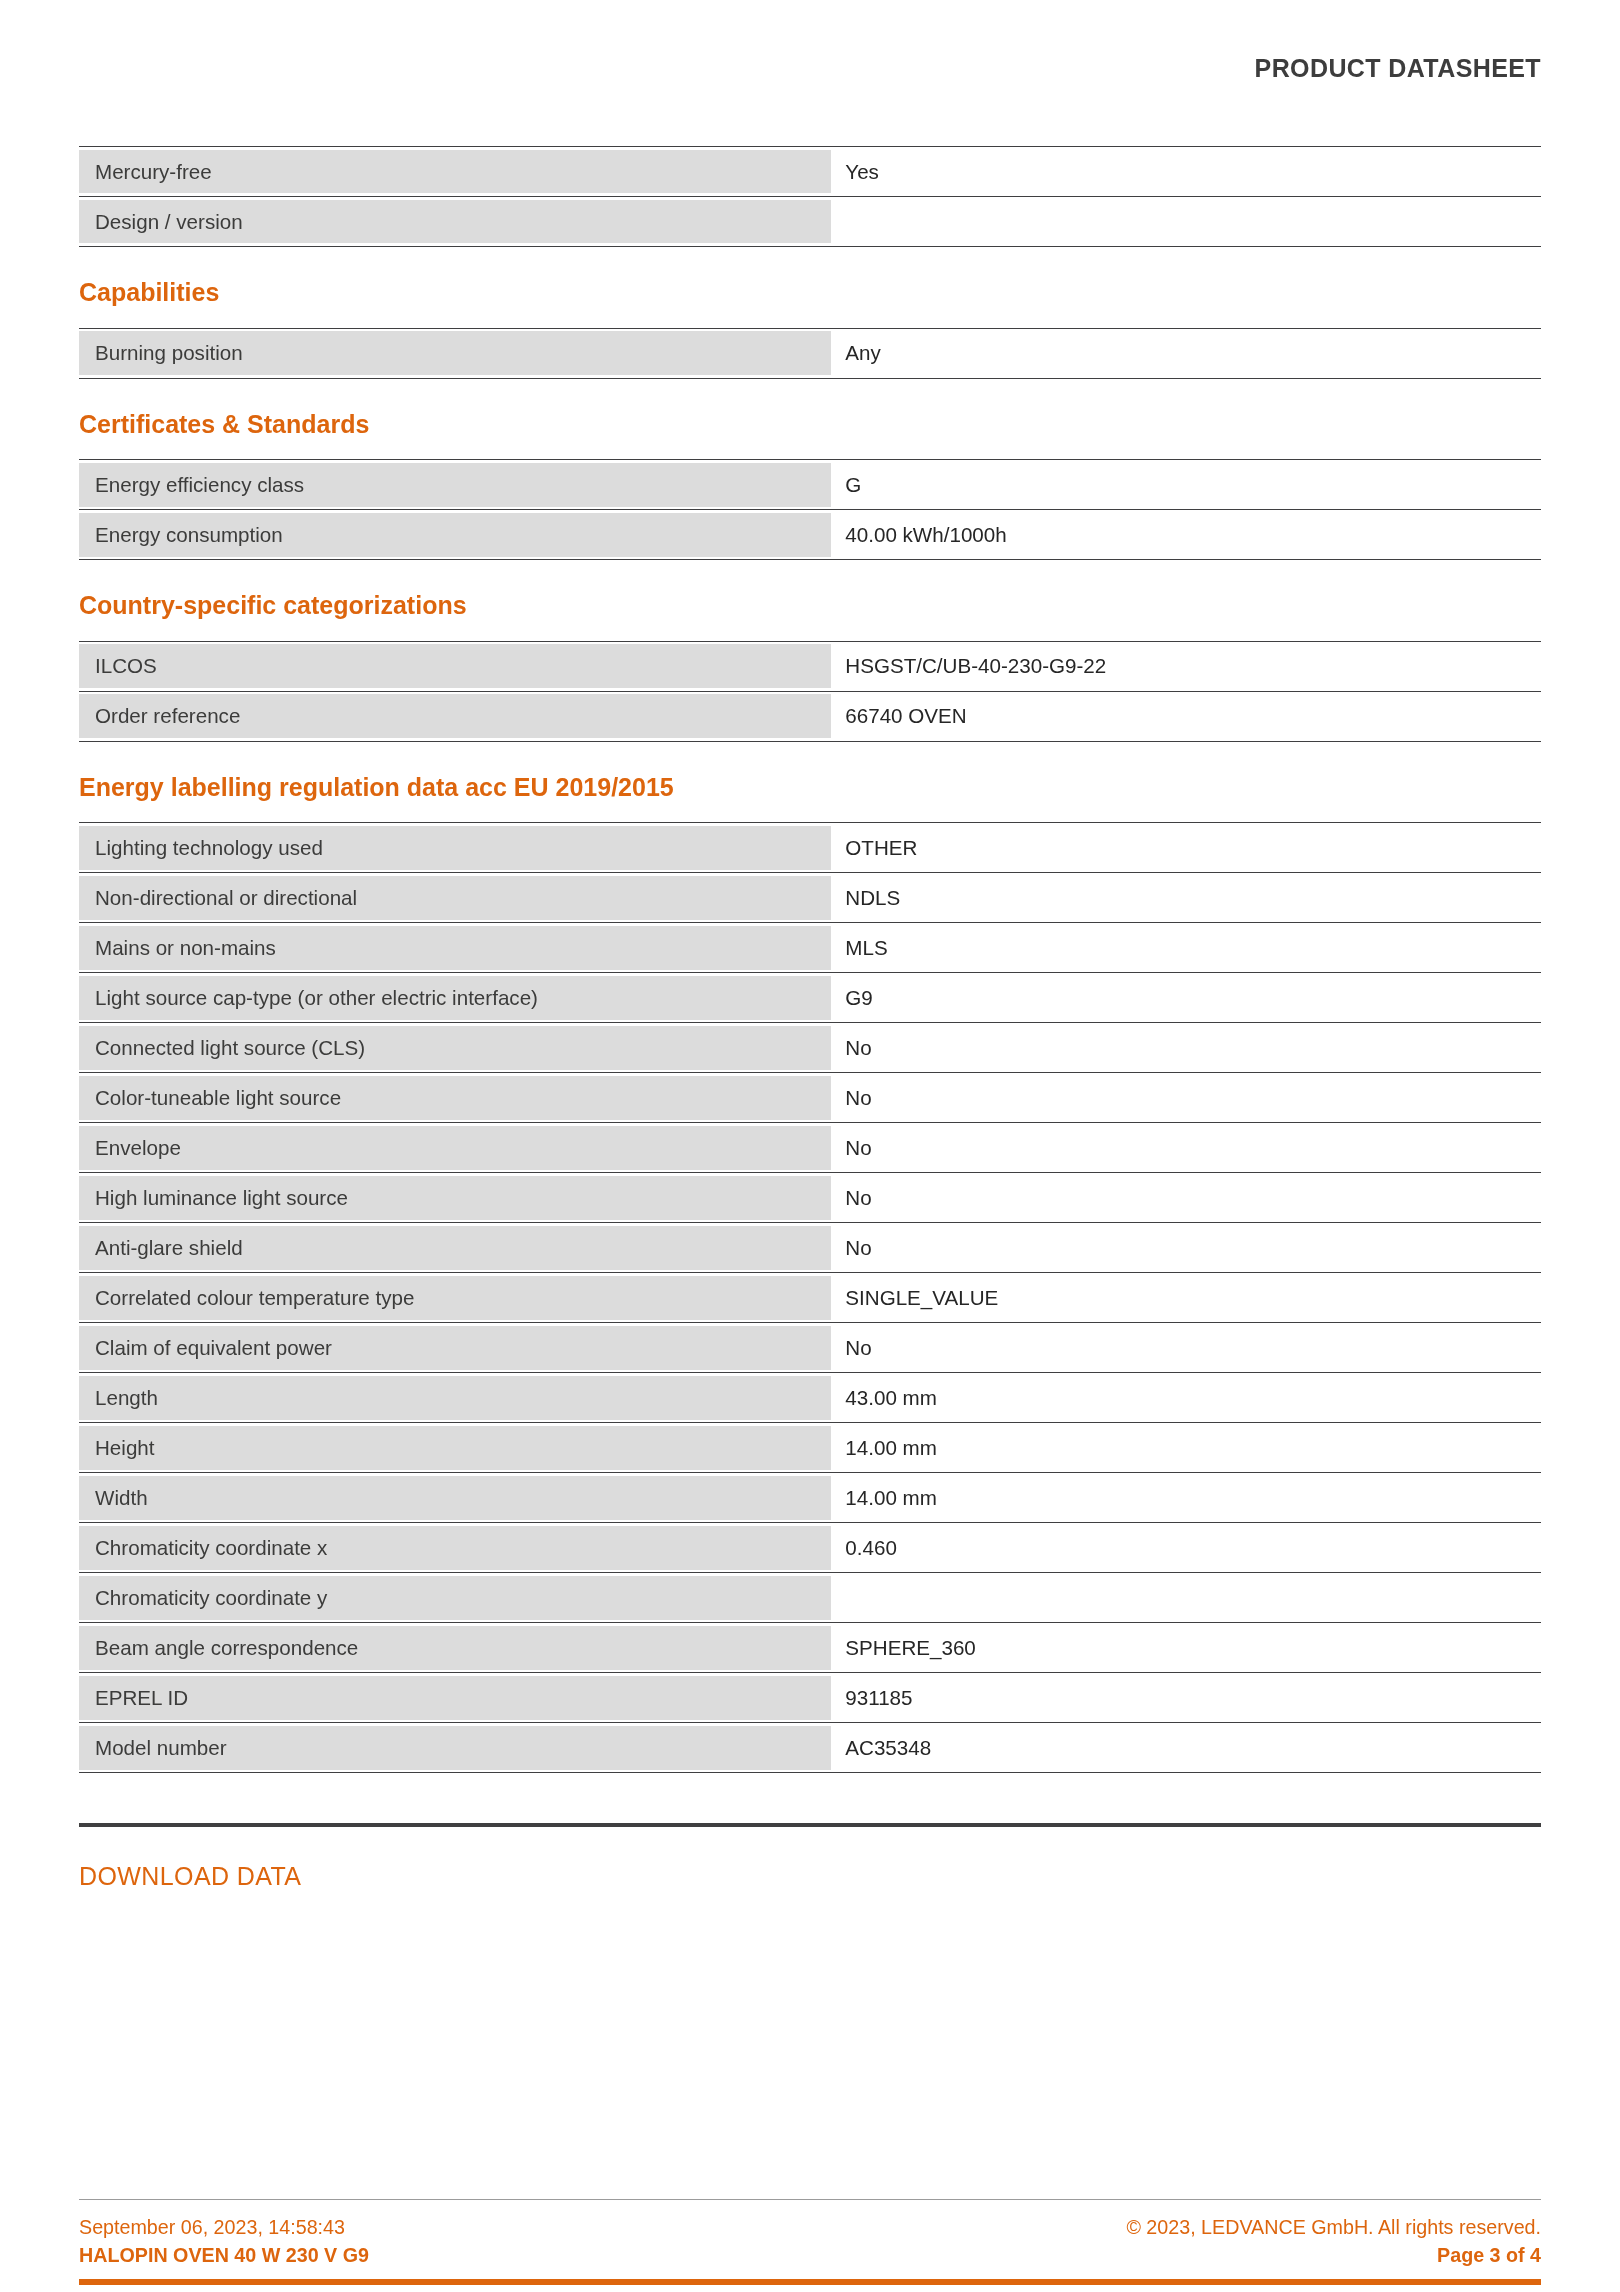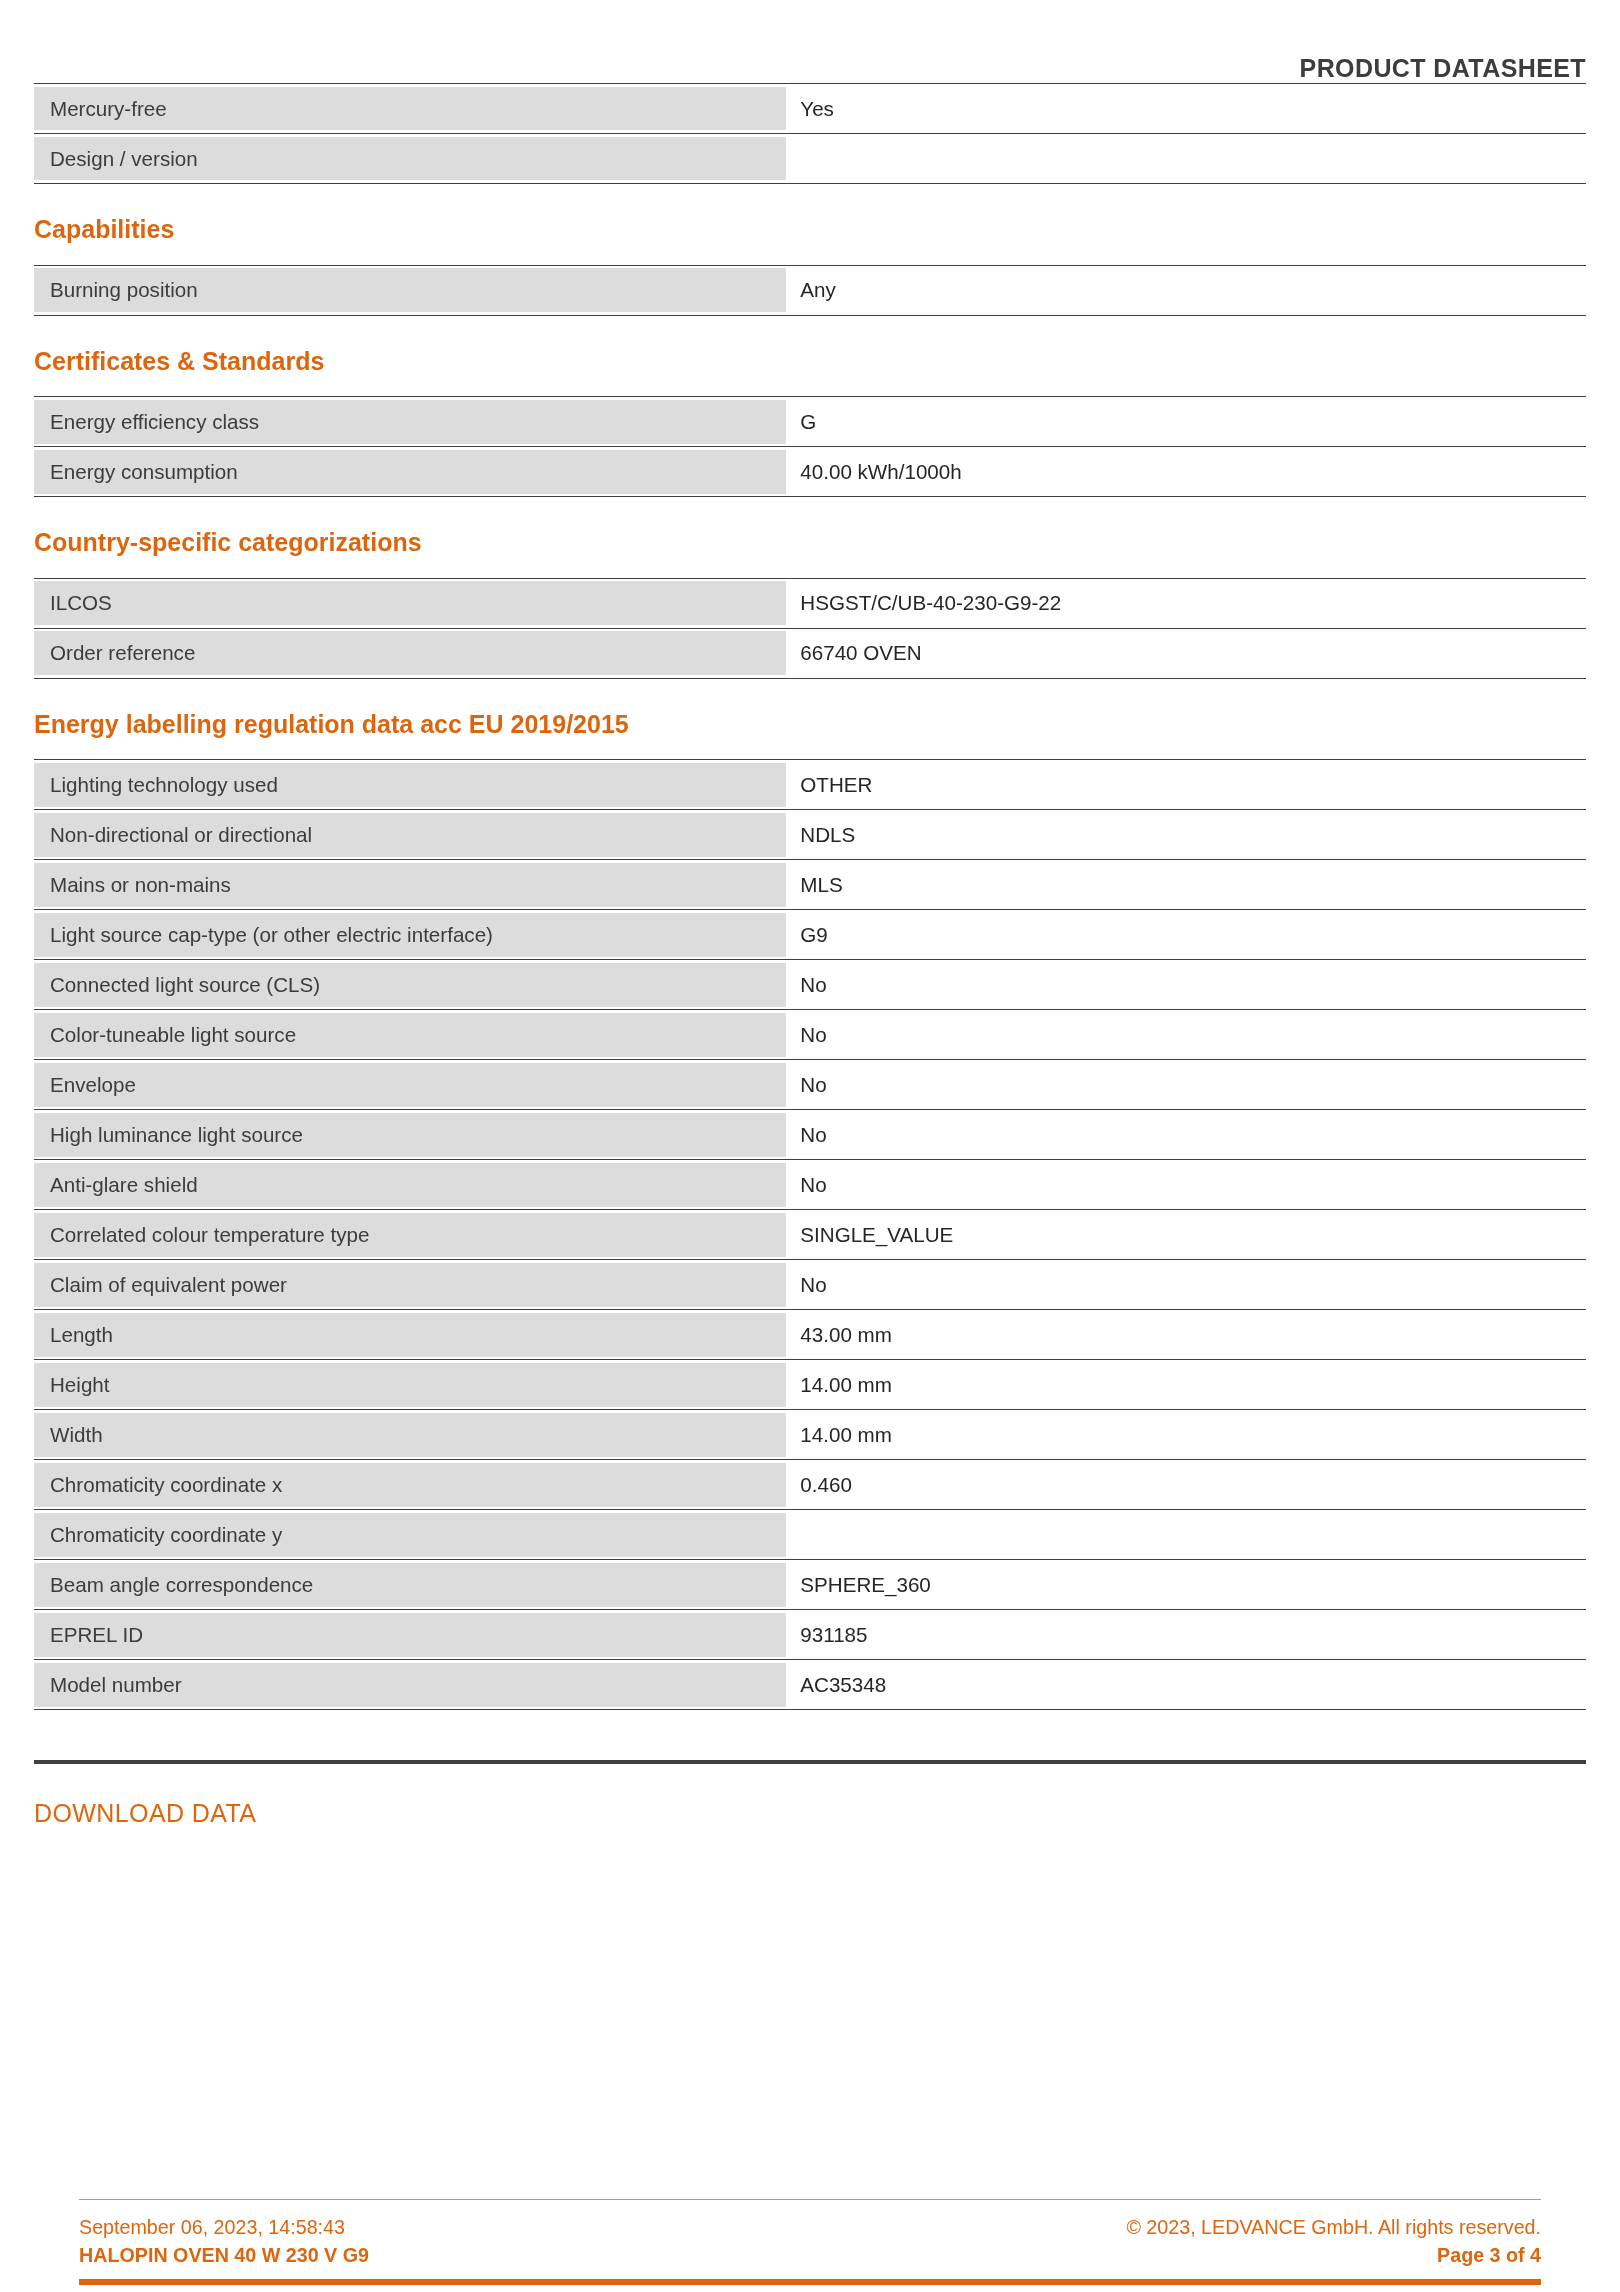--- a/index.html
+++ b/index.html
@@ -5,27 +5,27 @@
   * { margin: 0; padding: 0; box-sizing: border-box; }
   html, body { background: #ffffff; }
   body {
     width: 1620px;
     height: 2293px;
     position: relative;
     font-family: "Liberation Sans", sans-serif;
     color: #3c3c3b;
     overflow: hidden;
   }
-  .page { position: absolute; inset: 0; padding: 0 34px; }
+  .page { position: absolute; inset: 0; padding: 0 79px; }
 
   .page-header { padding-top: 54px; text-align: right; }
   .page-title { font-size: 25px; font-weight: bold; color: #3d3d3d; letter-spacing: 0.4px; }
 
   .data-table { border-bottom: 1.8px solid #3f3f41; }
-  .data-table.first { }
+  .data-table.first { margin-top: 63px; }
 
   .t-row { display: flex; height: 50px; border-top: 1.8px solid #3f3f41; align-items: stretch; }
   .t-label {
     flex: 0 0 752px;
     background: #dcdcdc;
     margin: 2.7px 0;
     display: flex;
     align-items: center;
     padding: 0 14.3px 0 16px;
     font-size: 20.6px;

